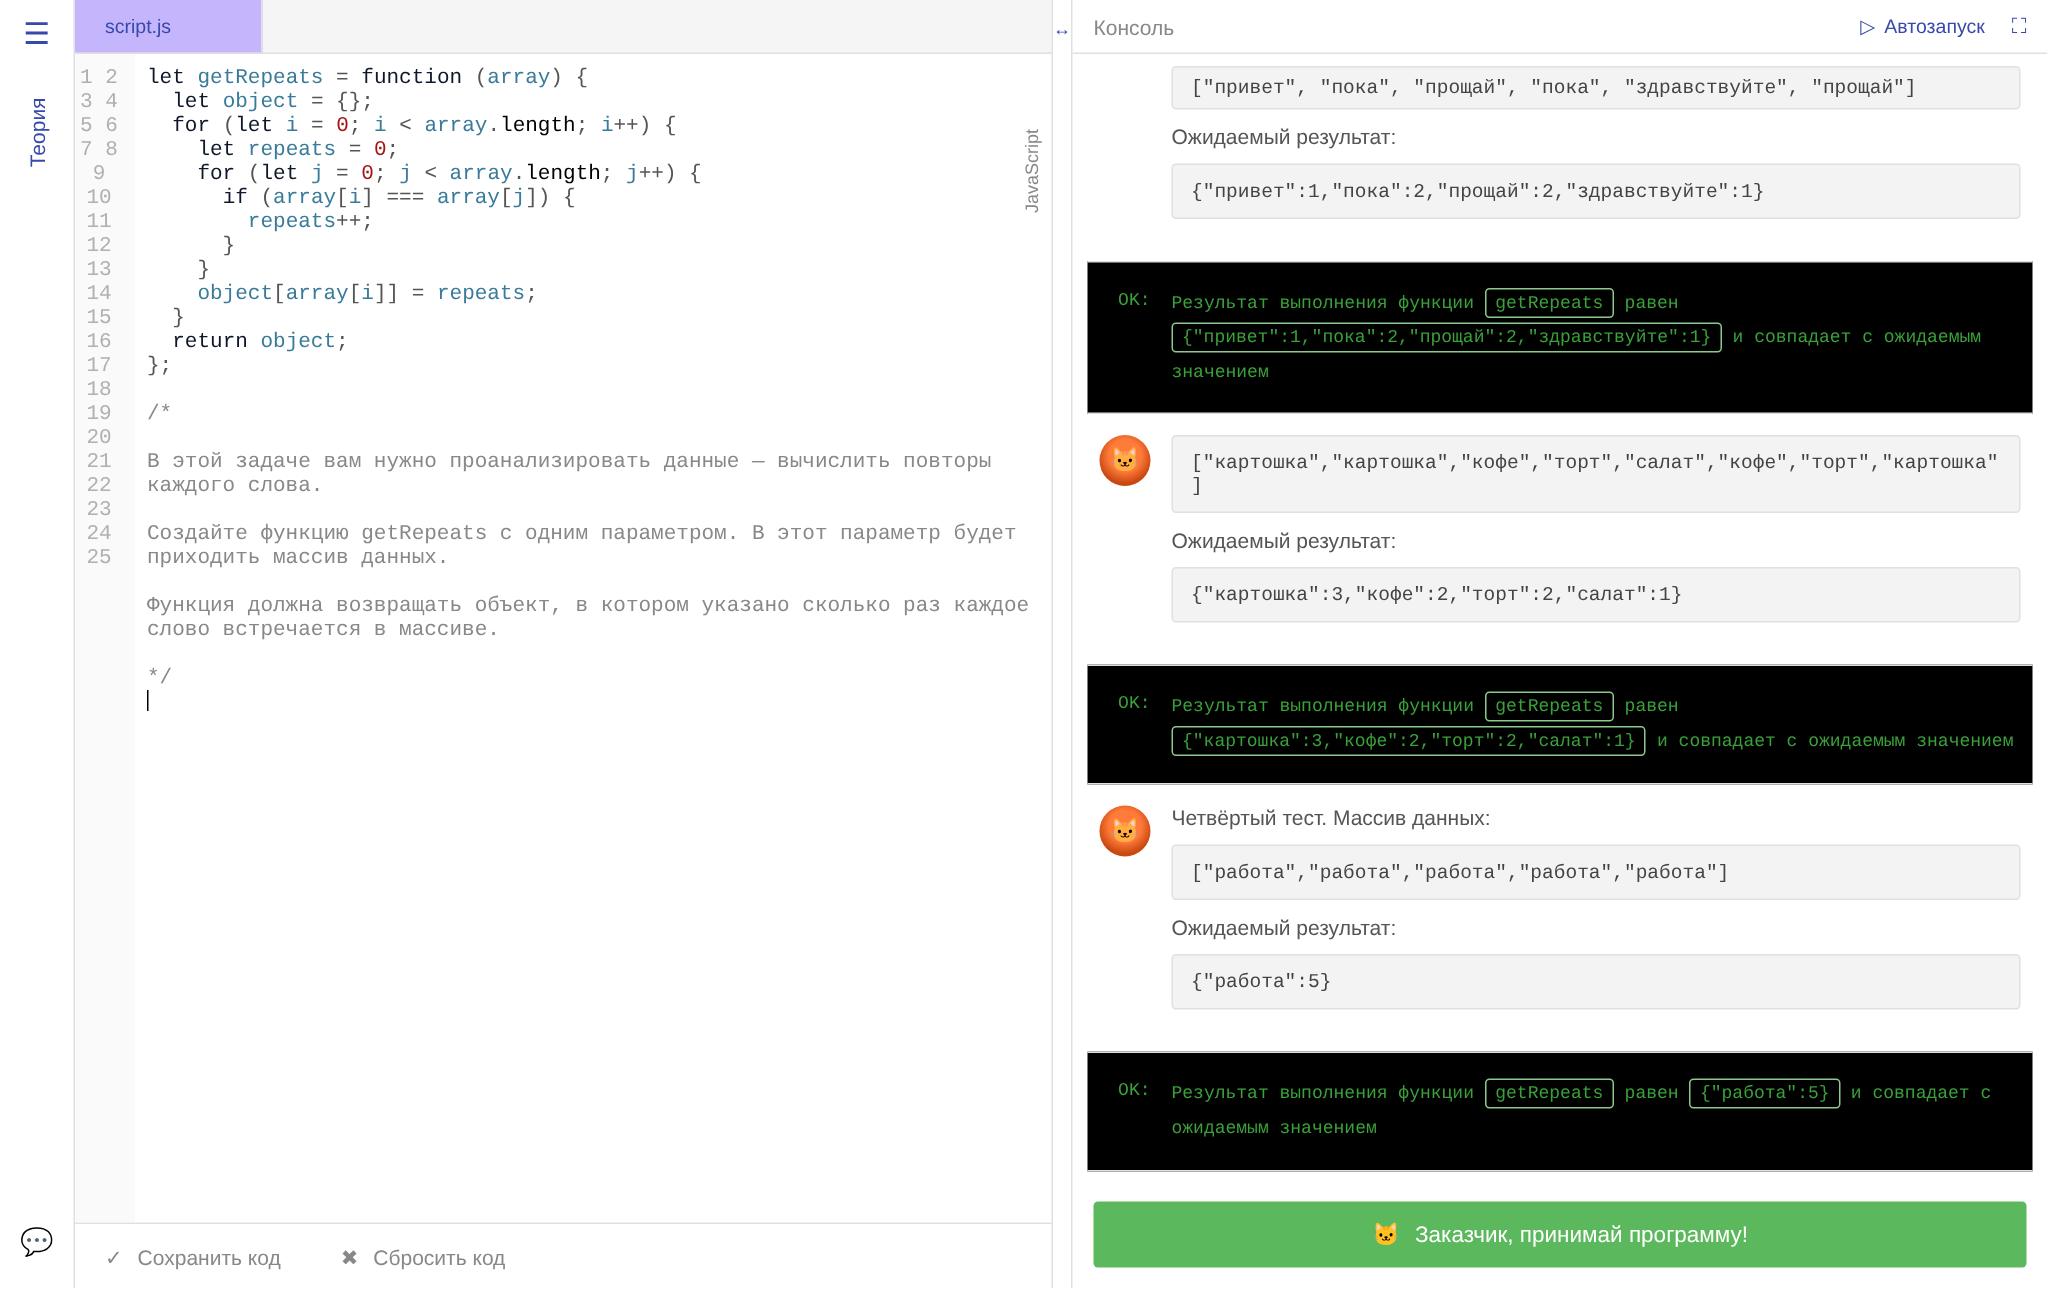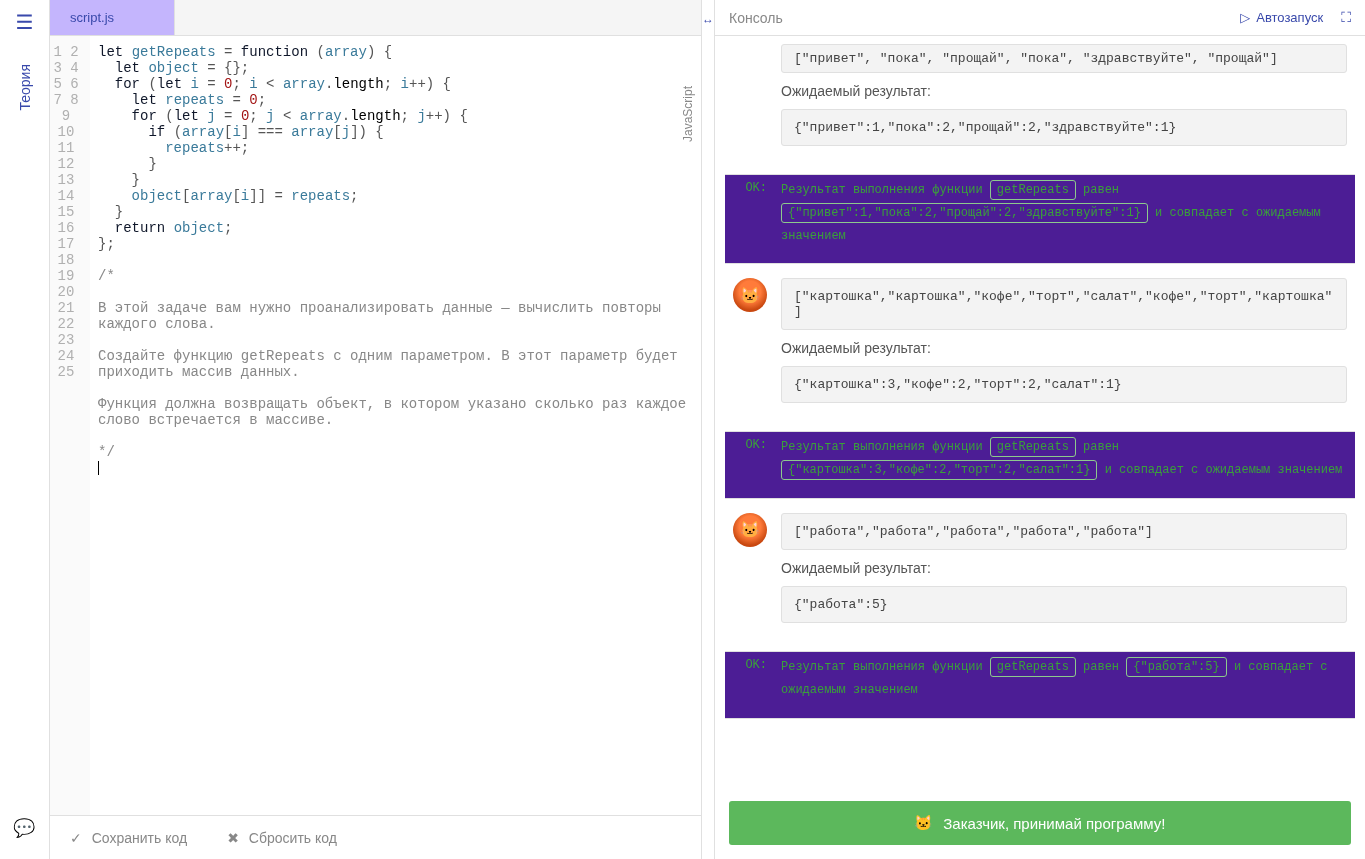--- a/index.html
+++ b/index.html
@@ -33,21 +33,21 @@
 .console { flex:1; overflow-y:auto; padding: 8px 10px 0 10px; position:relative; }
 .console::-webkit-scrollbar { width:6px; }
 .console::-webkit-scrollbar-thumb { background:#bbb; border-radius:3px; }
 .test-block { display:flex; gap:14px; margin-bottom:4px; padding:10px 8px 14px 8px; }
 .avatar { width:34px; height:34px; border-radius:50%; background: radial-gradient(circle at 50% 40%, #ff7b3a 40%, #c94810 70%); flex-shrink:0; display:flex; align-items:center; justify-content:center; font-size:18px; }
 .avatar::after { content:"🐱"; font-size:16px; filter:hue-rotate(-20deg); }
 .test-content { flex:1; font-size:14px; color:#555; }
 .test-title { margin-bottom:10px; }
 .code-box { background:#f3f3f3; border:1px solid #e0e0e0; border-radius:3px; padding:10px 12px; font-family:'Courier New',monospace; font-size:13px; color:#444; margin-bottom:10px; word-break:break-word; }
 .expected-label { margin-bottom:10px; }
-.ok-block { background:#4c1d95; border-top:1px solid #e0e0e0; border-bottom:1px solid #e0e0e0; padding:4px 8px 16px 8px; display:flex; gap:14px; margin-bottom:4px; }
+.ok-block { background:#000000; border-top:1px solid #e0e0e0; border-bottom:1px solid #e0e0e0; padding:16px 8px 16px 8px; display:flex; gap:14px; margin-bottom:4px; }
 .ok-label { width:34px; text-align:right; color:#3aa03a; font-family:'Courier New',monospace; font-size:12px; flex-shrink:0; padding-top:2px; }
 .ok-text { flex:1; font-family:'Courier New',monospace; font-size:12px; color:#3aa03a; line-height:1.9; }
 .ok-text .boxed { border:1px solid #8dc98d; border-radius:3px; padding:2px 6px; color:#3aa03a; }
 .submit-bar { padding:10px 14px 14px 14px; }
 .submit-btn { width:100%; height:44px; background:#5cb85c; color:#fff; border:none; border-radius:3px; font-size:15px; cursor:pointer; display:flex; align-items:center; justify-content:center; gap:10px; }
 .truncated { background:#f3f3f3; border:1px solid #e0e0e0; border-radius:3px; padding:6px 12px; font-family:'Courier New',monospace; font-size:13px; color:#444; margin-bottom:10px; }
 </style>
 </head>
 <body>
 
@@ -173,20 +173,21 @@
       <div class="ok-block">
         <div class="ok-label">OK:</div>
         <div class="ok-text">
           <span>Результат выполнения функции </span><span class="boxed">getRepeats</span><span> равен </span><span class="boxed">{"картошка":3,"кофе":2,"торт":2,"салат":1}</span><span> и совпадает с ожидаемым значением</span>
         </div>
       </div>
 
       <div class="test-block">
         <div class="avatar"></div>
         <div class="test-content">
+          <div class="test-title">Четвёртый тест. Массив данных:</div>
           <div class="code-box">["работа","работа","работа","работа","работа"]</div>
           <div class="expected-label">Ожидаемый результат:</div>
           <div class="code-box">{"работа":5}</div>
         </div>
       </div>
 
       <div class="ok-block">
         <div class="ok-label">OK:</div>
         <div class="ok-text">
           <span>Результат выполнения функции </span><span class="boxed">getRepeats</span><span> равен </span><span class="boxed">{"работа":5}</span><span> и совпадает с ожидаемым значением</span>

